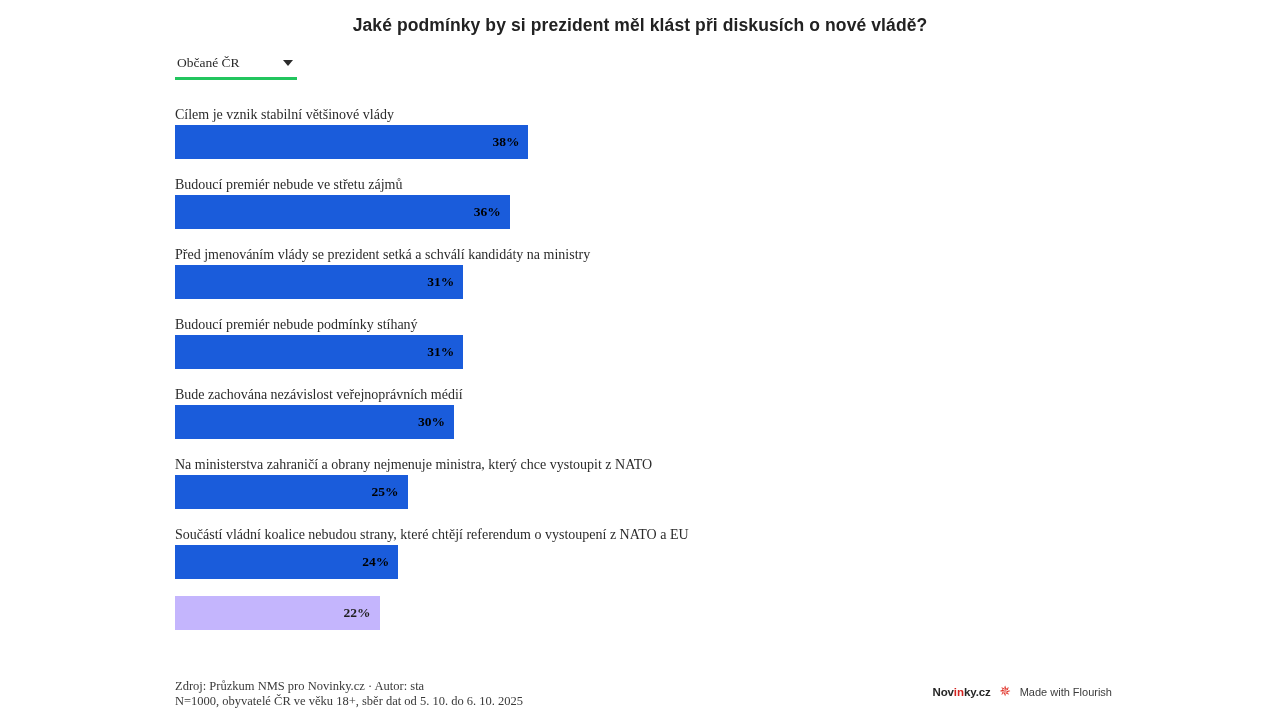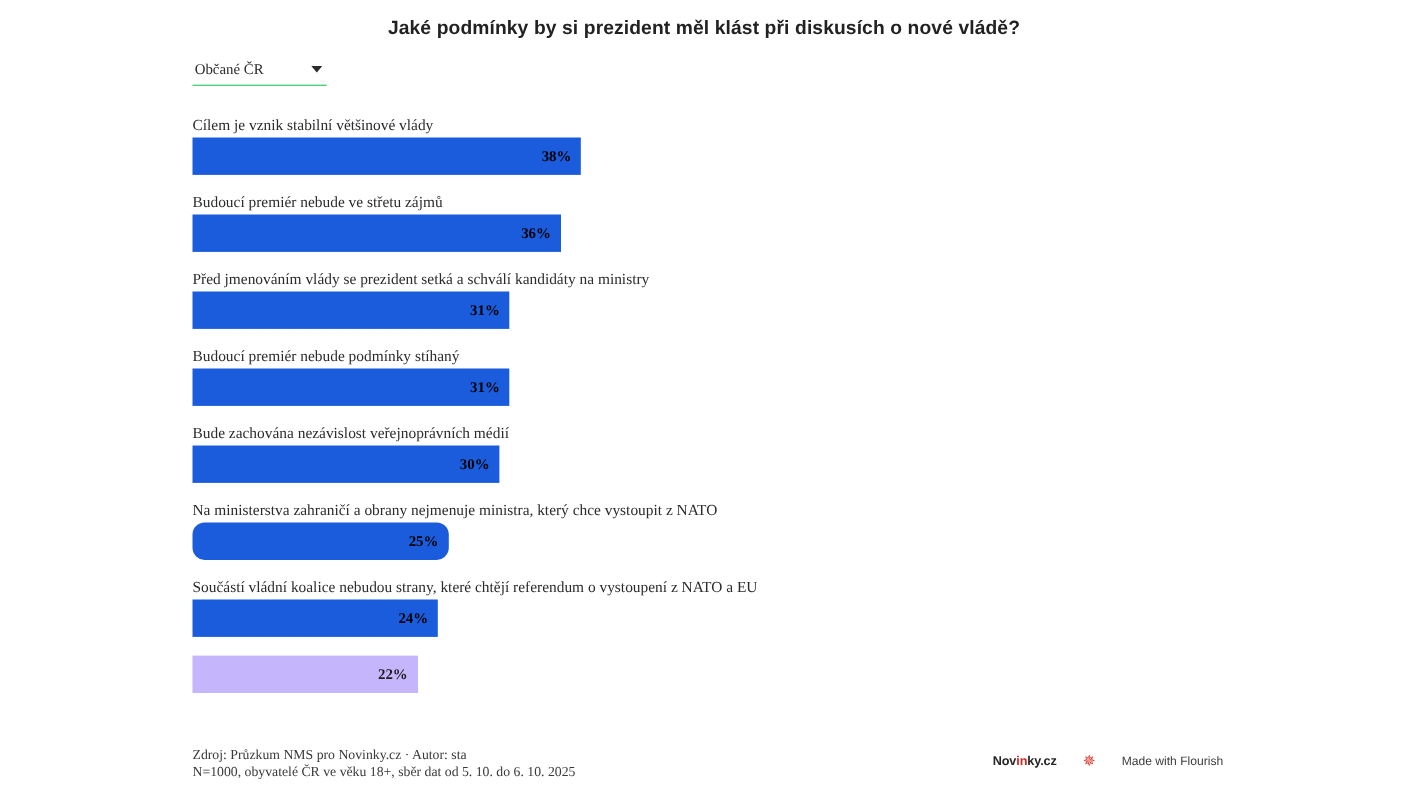--- a/index.html
+++ b/index.html
@@ -44,21 +44,21 @@
     top: 50px;
   }
   .dropdown {
     position: relative;
     display: flex;
     align-items: center;
     justify-content: space-between;
     width: 118px;
     height: 25px;
     padding: 0 2px 2px 2px;
-    border-bottom: 1px solid #22c55e;
+    border-bottom: 3px solid #22c55e;
     cursor: pointer;
     background: #ffffff;
   }
   .dropdown-label {
     font-family: "Liberation Serif", "DejaVu Serif", serif;
     font-size: 13.5px;
     color: #2b2b2b;
     white-space: nowrap;
   }
   .caret {
@@ -129,21 +129,21 @@
     color: #3a3a3a;
   }
   .footer div { white-space: nowrap; }
 
   .credit {
     position: absolute;
     right: 168px;
     top: 685px;
     display: flex;
     align-items: center;
-    gap: 23px;
+    gap: 8px;
     font-family: "Liberation Sans", "DejaVu Sans", sans-serif;
     font-size: 11px;
     color: #3c3c3c;
     white-space: nowrap;
   }
   .novinky-logo {
     font-family: "Liberation Sans", "DejaVu Sans", sans-serif;
     font-size: 11.5px;
     font-weight: bold;
     color: #262626;
@@ -216,21 +216,21 @@
         <div class="bar-label">Bude zachována nezávislost veřejnoprávních médií</div>
         <div class="bar-track">
           <div class="bar-fill" style="width: 30%;">
             <span class="bar-value">30%</span>
           </div>
         </div>
       </div>
       <div class="bar-row">
         <div class="bar-label">Na ministerstva zahraničí a obrany nejmenuje ministra, který chce vystoupit z NATO</div>
         <div class="bar-track">
-          <div class="bar-fill" style="width: 25%; border-radius: 11px;">
+          <div class="bar-fill" style="width: 25%;">
             <span class="bar-value">25%</span>
           </div>
         </div>
       </div>
       <div class="bar-row">
         <div class="bar-label">Součástí vládní koalice nebudou strany, které chtějí referendum o vystoupení z NATO a EU</div>
         <div class="bar-track">
           <div class="bar-fill" style="width: 24%;">
             <span class="bar-value">24%</span>
           </div>

